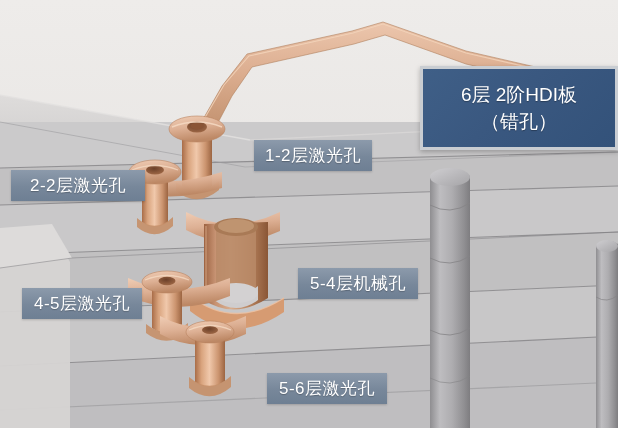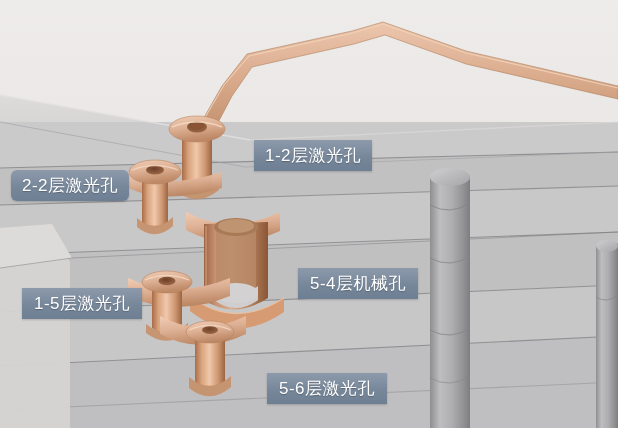--- a/index.html
+++ b/index.html
@@ -257,30 +257,34 @@
       <path d="M189,330 Q210,321 231,330" fill="none" stroke="#f6dcc6" stroke-width="1.3" opacity="0.75"></path>
     </g>
 
     <rect x="0" y="0" width="618" height="428" fill="none"></rect>
   </svg>
 
   <div class="callout" style="left:243px; top:140px; width:118px; height:31px;">
     <span>1-2层激光孔</span>
   </div>
 
-  <div class="callout" style="left:0px; top:170px; width:118px; height:31px;border-radius:6px;">
+  <div class="callout" style="left:0px; top:170px; width:134px; height:31px;">
     <span>2-2层激光孔</span>
   </div>
 
   <div class="callout" style="left:287px; top:268px; width:120px; height:31px;">
     <span>5-4层机械孔</span>
   </div>
 
   <div class="callout" style="left:11px; top:288px; width:120px; height:31px;">
-    <span>1-5层激光孔</span>
+    <span>4-5层激光孔</span>
   </div>
 
   <div class="callout" style="left:256px; top:373px; width:120px; height:31px;justify-content:center;">
     <span>5-6层激光孔</span>
   </div>
 
+  <div id="title-panel">
+    <div>6层 2阶HDI板</div>
+    <div>（错孔）</div>
+  </div>
 
 </div>
 
 </body></html>

